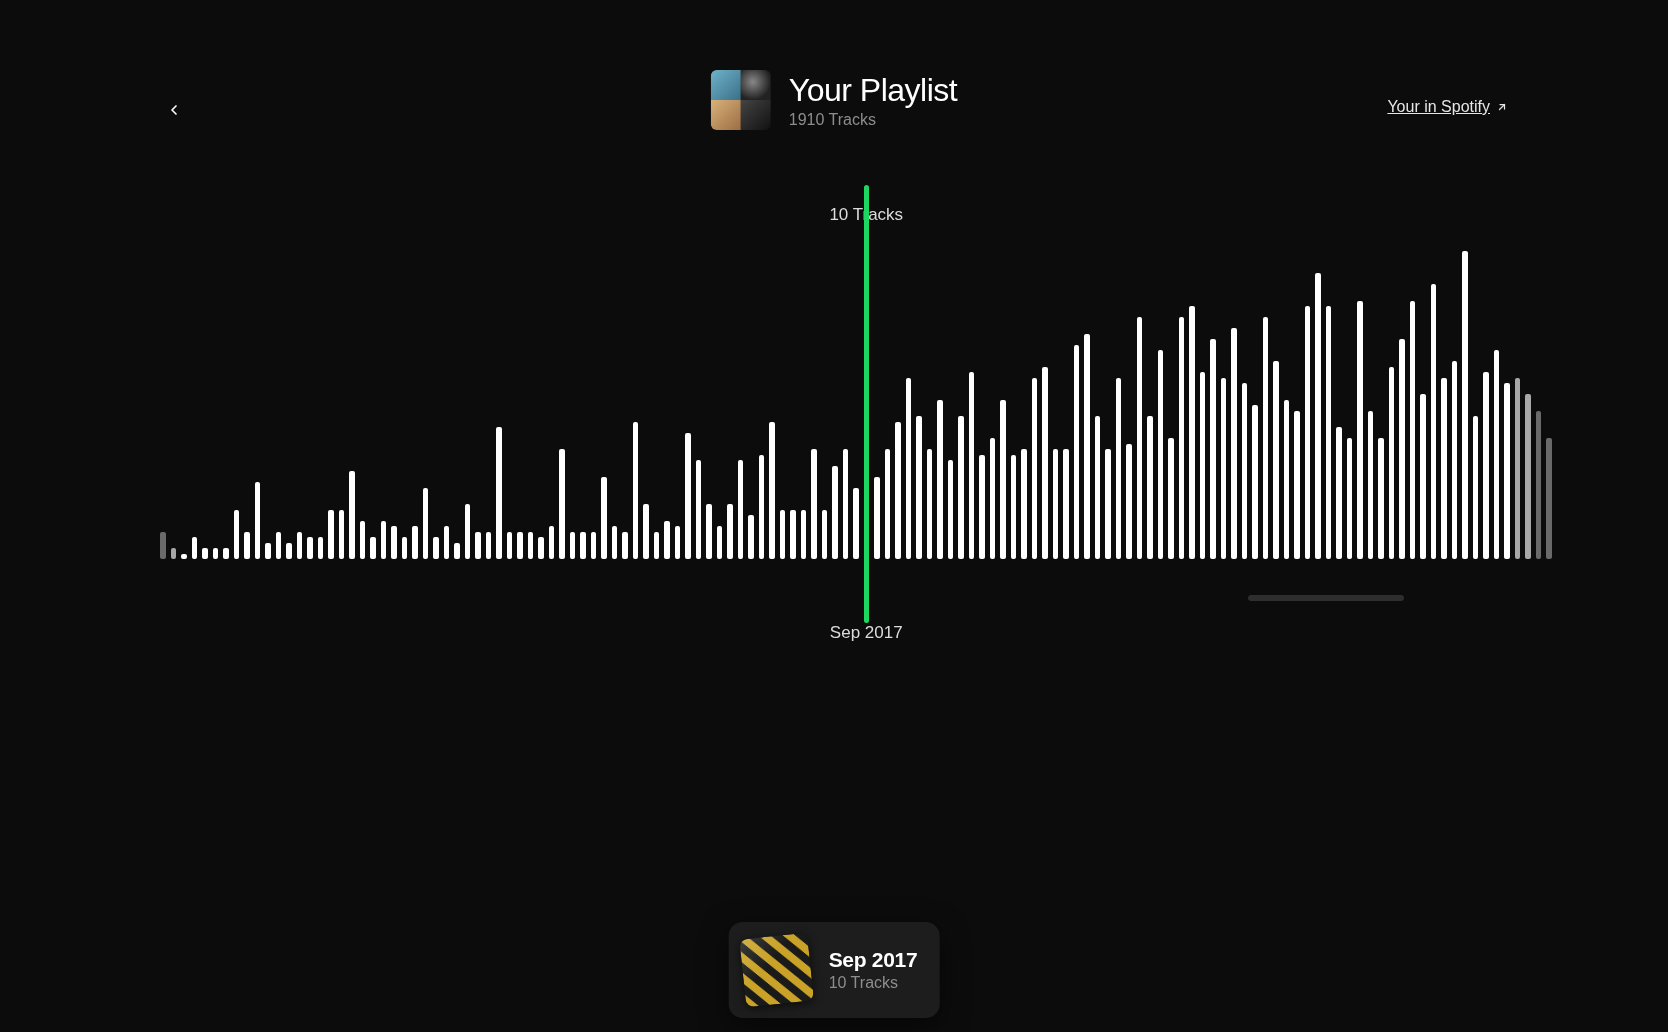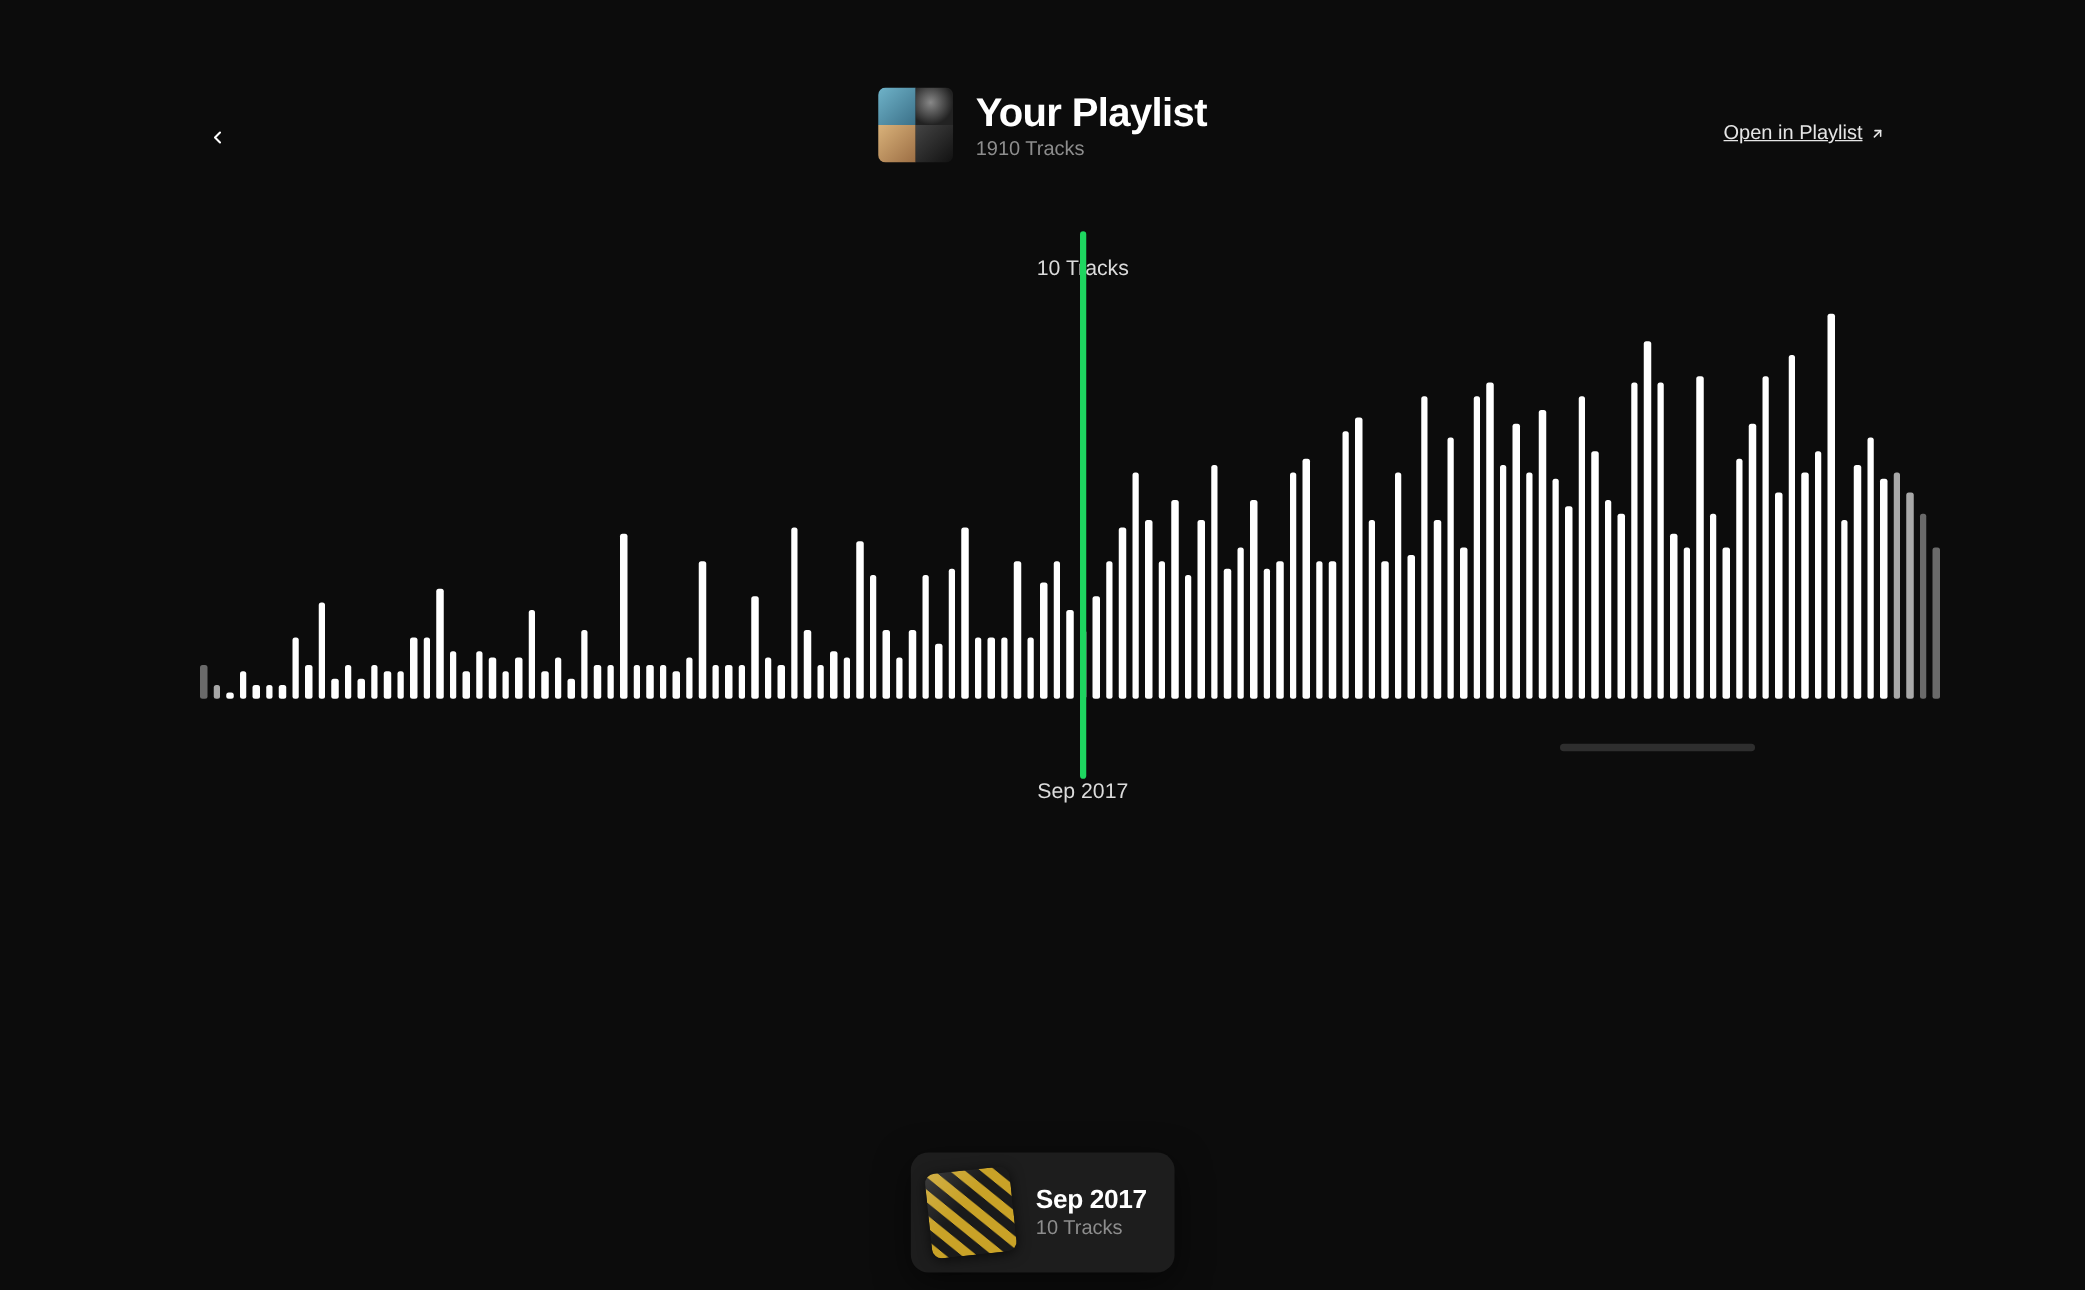--- a/index.html
+++ b/index.html
@@ -42,21 +42,21 @@
     grid-template-rows: 1fr 1fr;
     overflow: hidden;
   }
   .cover-collage div { width:100%; height:100%; }
   .cover-collage .c1 { background: linear-gradient(135deg,#6fb3c9,#3b7088); }
   .cover-collage .c2 { background: radial-gradient(circle at 40% 40%, #888 0%, #222 70%); }
   .cover-collage .c3 { background: linear-gradient(135deg,#d9b27a,#9c6e44); }
   .cover-collage .c4 { background: linear-gradient(135deg,#444,#111); }
   .header-titles h1 {
     font-size: 32px;
-    font-weight: 700;
+    font-weight: 400;
     letter-spacing: -0.5px;
   }
   .header-titles .sub {
     font-size: 16px;
     color: #8d8d8d;
     margin-top: 2px;
   }
   .open-link {
     position: absolute;
     right: 160px;
@@ -197,21 +197,21 @@
       <div class="c3"></div>
       <div class="c4"></div>
   </div>
   <div class="header-titles">
     <h1>Your Playlist</h1>
     <div class="sub">1910 Tracks</div>
   </div>
 </div>
 
 <a class="open-link">
-  <span>Open in Playlist</span>
+  <span>Your in Spotify</span>
   <svg viewBox="0 0 24 24" fill="none" stroke="#e6e6e6" stroke-width="2.5" stroke-linecap="round" stroke-linejoin="round">
       <line x1="7" y1="17" x2="17" y2="7"></line>
       <polyline points="8 7 17 7 17 16"></polyline>
     </svg>
 </a>
 
 <div class="chart-wrap">
   <div class="indicator-top-label" id="ind-top" style="left: 706.25px;">10 Tracks</div>
   <div class="bars" id="bars">
       <div class="bar dimmer" style="height: 27.5px;"></div>

